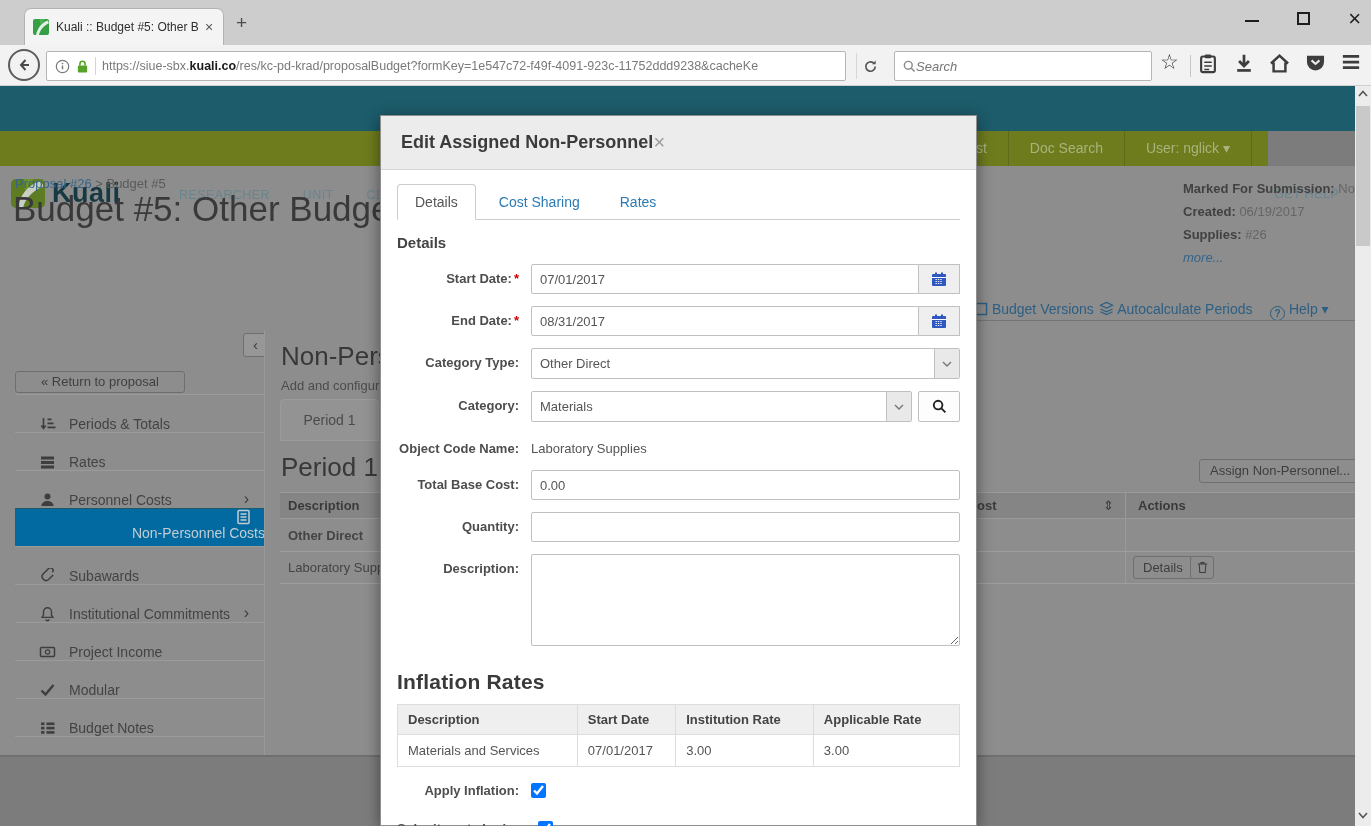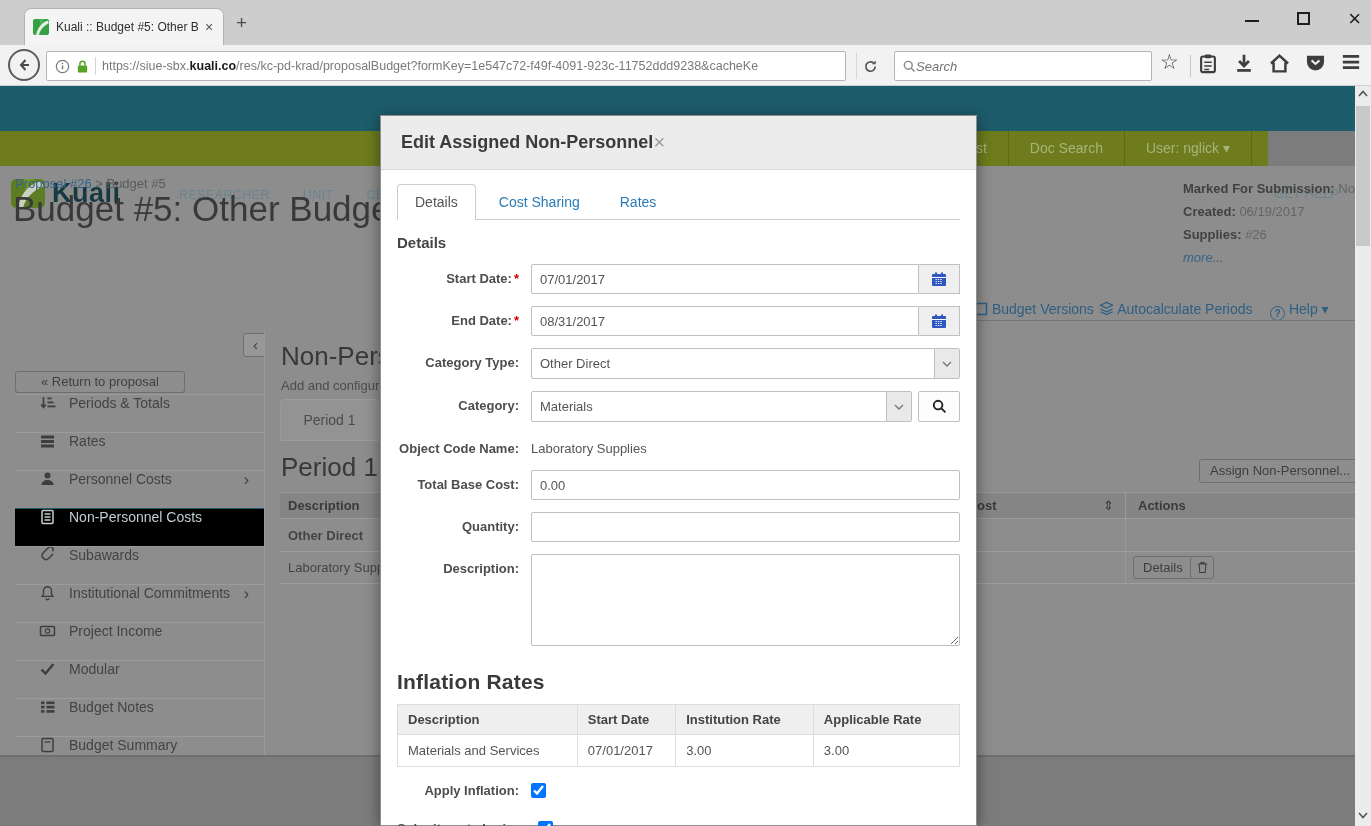--- a/index.html
+++ b/index.html
@@ -63,23 +63,23 @@
   .meta span { color:#656565; }
   .meta .more { color:#35648a; font-style:italic; }
 
   .bud-toolbar { z-index:2; font-size:14px; color:#2d5f83; white-space:nowrap; }
   .bud-toolbar-line { left:977px; top:320px; width:378px; height:1px; background:#757575; z-index:2; }
 
   .sidebar { left:15px; top:330px; width:250px; height:425px; z-index:2; overflow:hidden; border-right:1px solid #999; }
   .collapse-btn { position:absolute; left:228px; top:3px; width:25px; height:24px; background:#979797; border:1px solid #6f6f6f; border-radius:3px; color:#3a3a3a; font-size:15px; text-align:center; line-height:21px; }
   .return-btn { position:absolute; left:0px; top:41px; height:22px; padding:0 25px; border:1px solid #6f6f6f; border-radius:3px; background:#8d8d8d; font-size:13px; color:#404040; line-height:20px; }
   .menu { position:absolute; left:0; top:64px; width:250px; }
-  .menu-item { height:38px; display:flex; align-items:flex-start; padding-left:24px; border-top:1px solid #9b9b9b; color:#434343; font-size:14px; position:relative; }
+  .menu-item { height:38px; display:flex; align-items:flex-end; padding-left:24px; border-top:1px solid #9b9b9b; color:#434343; font-size:14px; position:relative; }
   .menu-item .mi-icon { width:18px; margin-right:12px; color:#3e3e3e; }
-  .menu-item.selected { background:#000000; color:#c2cdd1; border-top-color:#1d5a6a; }
+  .menu-item.selected { background:#0369a1; color:#c2cdd1; border-top-color:#1d5a6a;flex-direction:column; }
   .menu-item.selected .mi-icon { color:#c2cdd1; }
   .menu-item .chev { position:absolute; right:16px; font-size:16px; color:#3e3e3e; }
 
   .bg-h1 { font-size:26px; font-weight:500; color:#383838; z-index:2; white-space:nowrap; }
   .bg-sub { left:281px; top:378px; font-size:13px; color:#4c4c4c; z-index:2; white-space:nowrap; }
   .period-tab { left:280px; top:399px; width:99px; height:42px; border:1px solid #9b9b9b; border-radius:4px 4px 0 0; background:#939393; z-index:2; font-size:14px; color:#4b4b4b; display:flex; align-items:center; justify-content:center; }
   .assign-btn { left:1199px; top:459px; height:24px; padding:0 10px; border:1px solid #6f6f6f; border-radius:3px; background:#8d8d8d; font-size:13px; color:#3e3e3e; line-height:22px; z-index:2; }
   .bg-thead { left:280px; top:492px; width:1075px; height:27px; background:#858585; border-top:1px solid #9a9a9a; border-bottom:1px solid #9a9a9a; z-index:2; }
   .bg-th { font-size:13px; font-weight:bold; color:#3a3a3a; position:absolute; top:5px; }
   .bg-row { left:280px; width:1075px; height:32px; border-bottom:1px solid #9e9e9e; z-index:2; }

